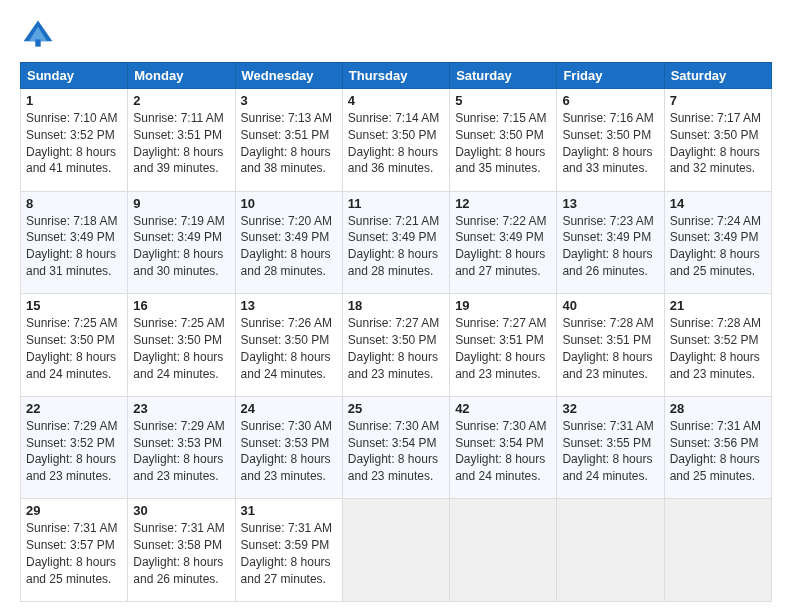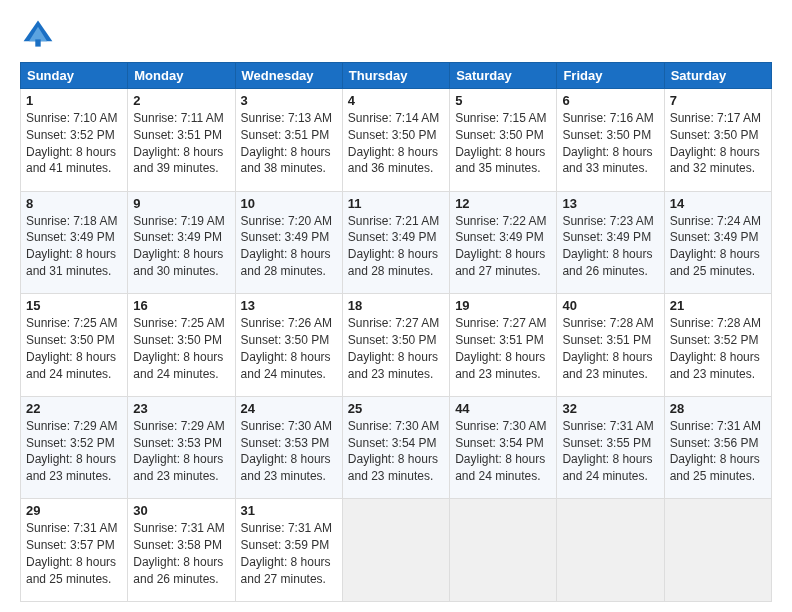--- a/index.html
+++ b/index.html
@@ -237,21 +237,21 @@
           </td>
           <td>
             <span class="day-num">24</span>
             <div class="day-info">Sunrise: 7:30 AM<br>Sunset: 3:53 PM<br>Daylight: 8 hours and 23 minutes.</div>
           </td>
           <td>
             <span class="day-num">25</span>
             <div class="day-info">Sunrise: 7:30 AM<br>Sunset: 3:54 PM<br>Daylight: 8 hours and 23 minutes.</div>
           </td>
           <td>
-            <span class="day-num">44</span>
+            <span class="day-num">42</span>
             <div class="day-info">Sunrise: 7:30 AM<br>Sunset: 3:54 PM<br>Daylight: 8 hours and 24 minutes.</div>
           </td>
           <td>
             <span class="day-num">32</span>
             <div class="day-info">Sunrise: 7:31 AM<br>Sunset: 3:55 PM<br>Daylight: 8 hours and 24 minutes.</div>
           </td>
           <td>
             <span class="day-num">28</span>
             <div class="day-info">Sunrise: 7:31 AM<br>Sunset: 3:56 PM<br>Daylight: 8 hours and 25 minutes.</div>
           </td>

